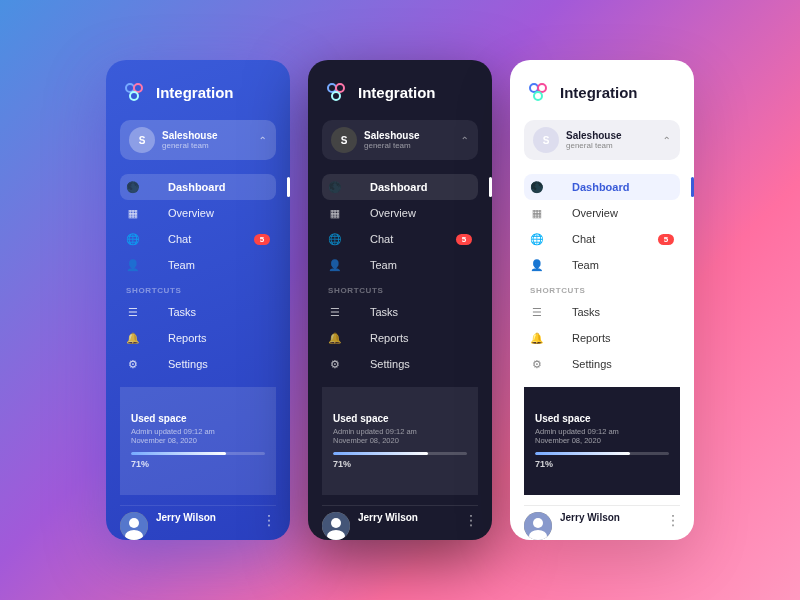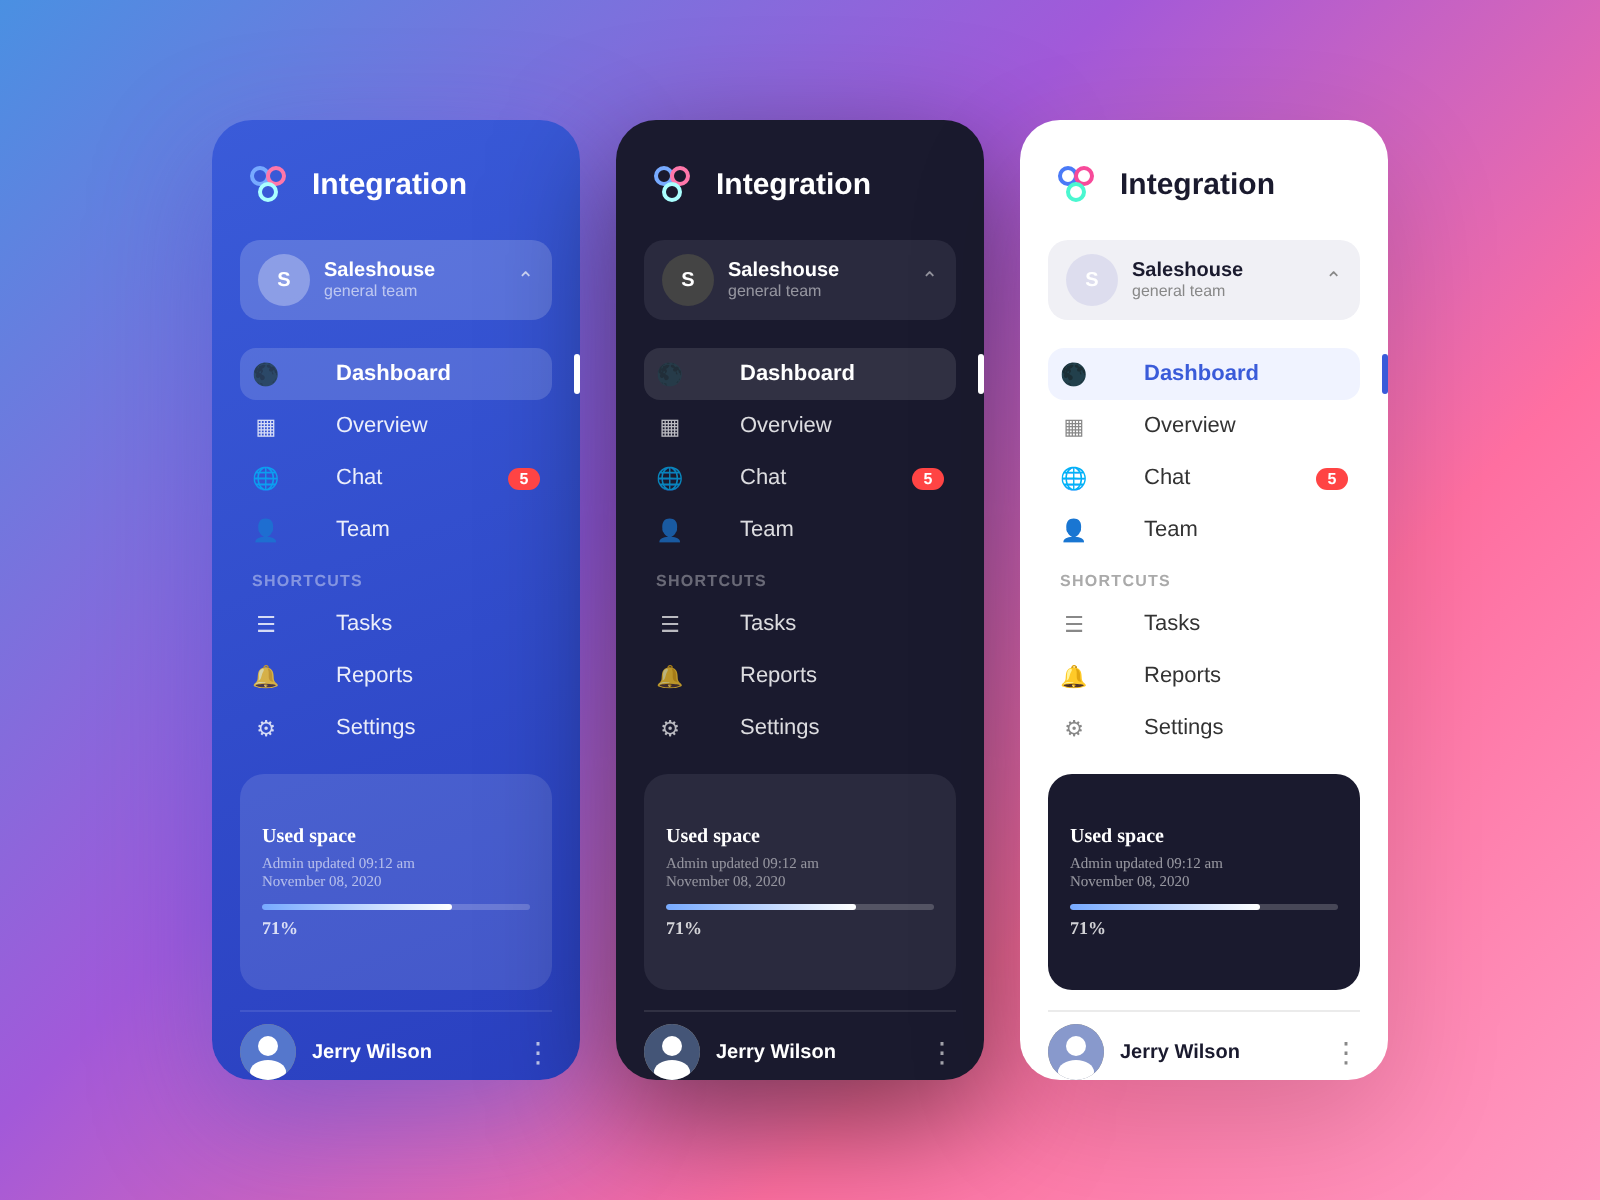--- a/index.html
+++ b/index.html
@@ -184,25 +184,24 @@
       font-weight: 700;
       letter-spacing: 0.08em;
       margin: 8px 6px 4px;
     }
     .blue .section-label { color: rgba(255,255,255,0.4); }
     .dark .section-label { color: rgba(255,255,255,0.35); }
     .light .section-label { color: #aaa; }
 
     
     .used-space-card {
-      border-radius: 12px;
+      border-radius: 0;
       padding: 26px 11px;
       margin-top: 10px;
       margin-bottom: 10px;
-      font-family: Liberation Serif, serif;
     }
     .blue .used-space-card { background: rgba(255,255,255,0.12); }
     .dark .used-space-card { background: #2a2a3e; }
     .light .used-space-card { background: #1a1a2e; }
 
     .used-space-title {
       font-size: 10px;
       font-weight: 700;
       margin-bottom: 3px;
     }
@@ -236,21 +235,21 @@
       font-size: 9px;
       font-weight: 600;
     }
     .blue .used-percent { color: rgba(255,255,255,0.8); }
     .dark .used-percent { color: rgba(255,255,255,0.8); }
     .light .used-percent { color: rgba(255,255,255,0.8); }
 
     
     .user-footer {
       display: flex;
-      align-items: center;
+      align-items: flex-start;
       gap: 8px;
       padding: 6px 0 0;
       border-top: 1px solid rgba(255,255,255,0.1);
     }
     .light .user-footer { border-top: 1px solid rgba(0,0,0,0.08); }
 
     .user-avatar {
       width: 28px;
       height: 28px;
       border-radius: 50%;

